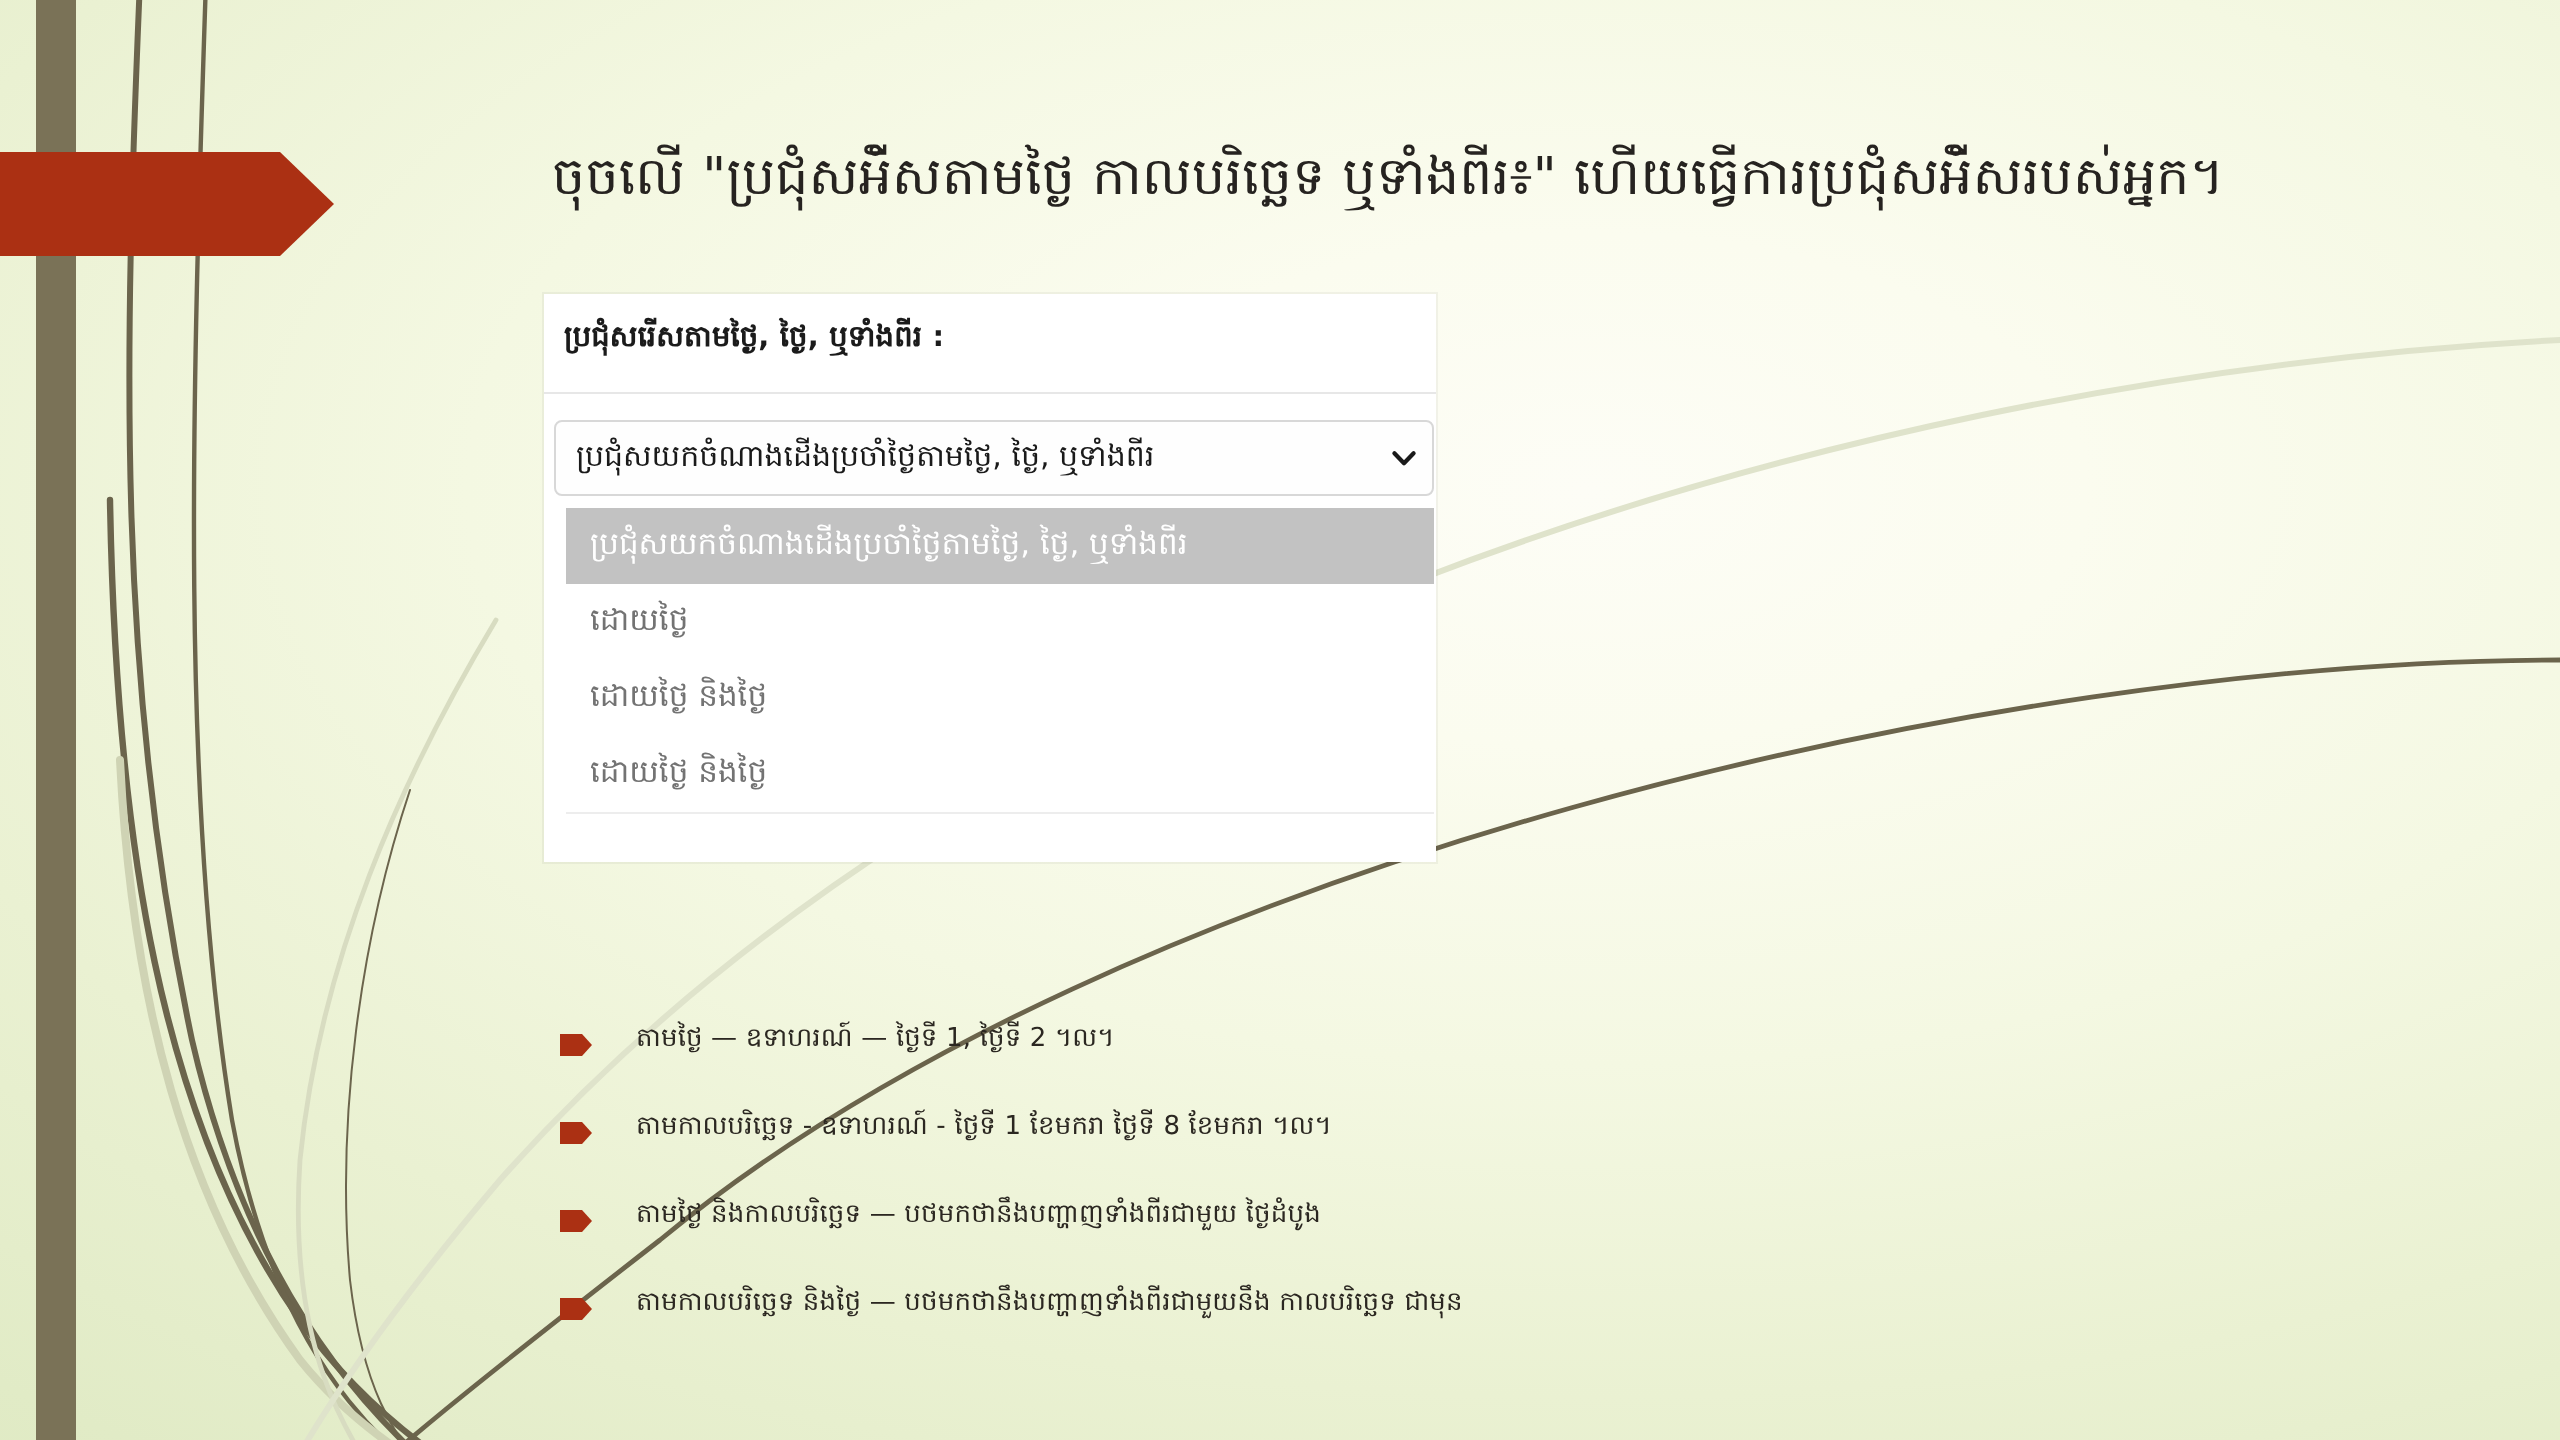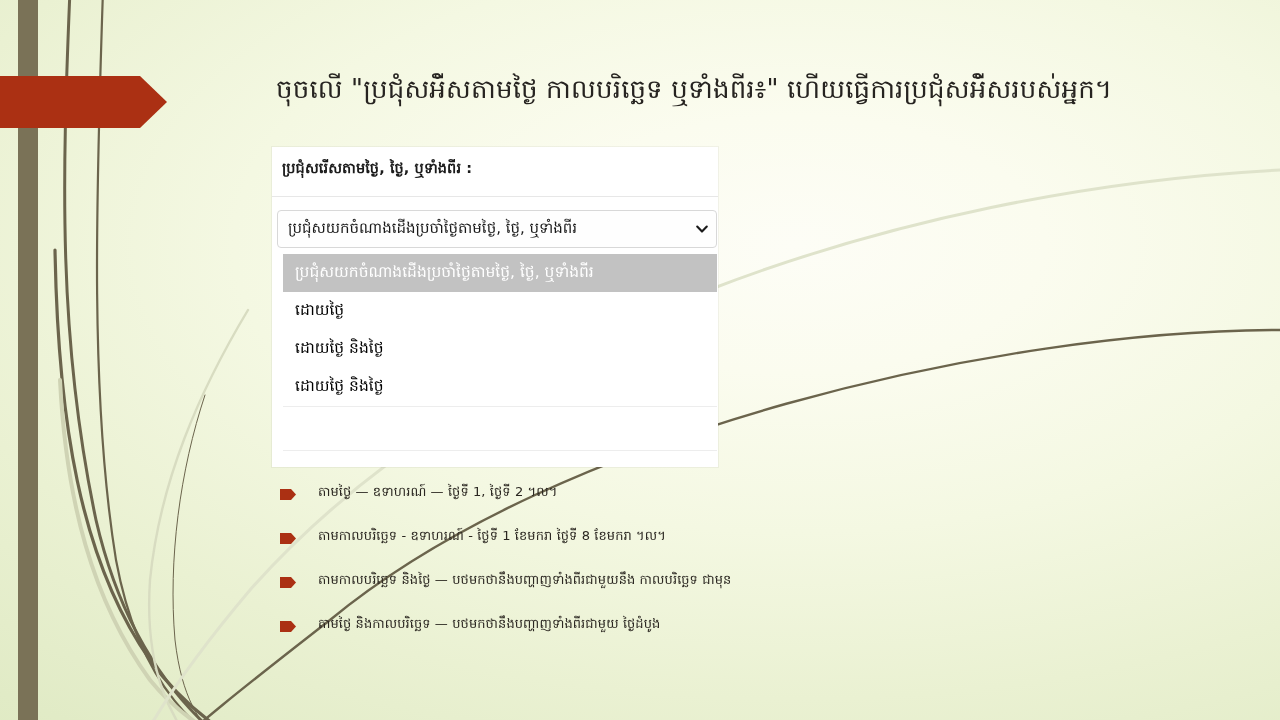--- a/index.html
+++ b/index.html
@@ -72,21 +72,21 @@
     letter-spacing: 0.2px;
     white-space: nowrap;
   }
 
   
   .shot-card {
     position: absolute;
     left: 272px;
     top: 147px;
     width: 446px;
-    height: 320px;
+    height: 284px;
     background: #ffffff;
     box-shadow: 0 0 0 1px rgba(0,0,0,0.045);
     overflow: hidden;
   }
 
   .shot-label {
     position: absolute;
     left: 10px;
     top: 12px;
     font-size: 14.5px;
@@ -144,21 +144,21 @@
     background: #ffffff;
     border-bottom: 1px solid #ededed;
     box-sizing: border-box;
   }
   .option-row {
     height: 38px;
     display: flex;
     align-items: center;
     padding-left: 12px;
     font-size: 15.5px;
-    color: #000000;
+    color: #737373;
     white-space: nowrap;
     box-sizing: border-box;
   }
   .option-row.selected {
     background: #c2c2c2;
     color: #ffffff;
   }
   .list-tail {
     position: absolute;
     left: 11px;
@@ -172,21 +172,21 @@
 
   
   .bullets {
     position: absolute;
     left: 280px;
     top: 484px;
     width: 900px;
   }
   .bullet-item {
     display: flex;
-    align-items: flex-start;
+    align-items: flex-end;
     height: 44px;
   }
   .bullet-marker {
     flex: 0 0 auto;
     width: 16px;
     height: 11px;
     margin-top: 5px;
     margin-right: 22px;
     display: block;
   }
@@ -269,25 +269,25 @@
       <svg class="bullet-marker" viewBox="0 0 16 11">
         <polygon points="0,0 11,0 16,5.5 11,11 0,11" fill="#ab3013"></polygon>
       </svg>
       <span class="bullet-text">តាមកាលបរិច្ឆេទ - ឧទាហរណ៍ - ថ្ងៃទី 1 ខែមករា ថ្ងៃទី 8 ខែមករា ។ល។</span>
     </div>
 
     <div class="bullet-item">
       <svg class="bullet-marker" viewBox="0 0 16 11">
         <polygon points="0,0 11,0 16,5.5 11,11 0,11" fill="#ab3013"></polygon>
       </svg>
+      <span class="bullet-text">តាមថ្ងៃ និងកាលបរិច្ឆេទ — បថមកថានឹងបញ្ហាញទាំងពីរជាមួយ ថ្ងៃដំបូង</span>
+    </div>
+
+    <div class="bullet-item">
+      <svg class="bullet-marker" viewBox="0 0 16 11">
+        <polygon points="0,0 11,0 16,5.5 11,11 0,11" fill="#ab3013"></polygon>
+      </svg>
       <span class="bullet-text">តាមកាលបរិច្ឆេទ និងថ្ងៃ — បថមកថានឹងបញ្ហាញទាំងពីរជាមួយនឹង កាលបរិច្ឆេទ ជាមុន</span>
     </div>
 
-    <div class="bullet-item">
-      <svg class="bullet-marker" viewBox="0 0 16 11">
-        <polygon points="0,0 11,0 16,5.5 11,11 0,11" fill="#ab3013"></polygon>
-      </svg>
-      <span class="bullet-text">តាមថ្ងៃ និងកាលបរិច្ឆេទ — បថមកថានឹងបញ្ហាញទាំងពីរជាមួយ ថ្ងៃដំបូង</span>
-    </div>
-
   </div>
 
 </div>
 
 </body></html>

